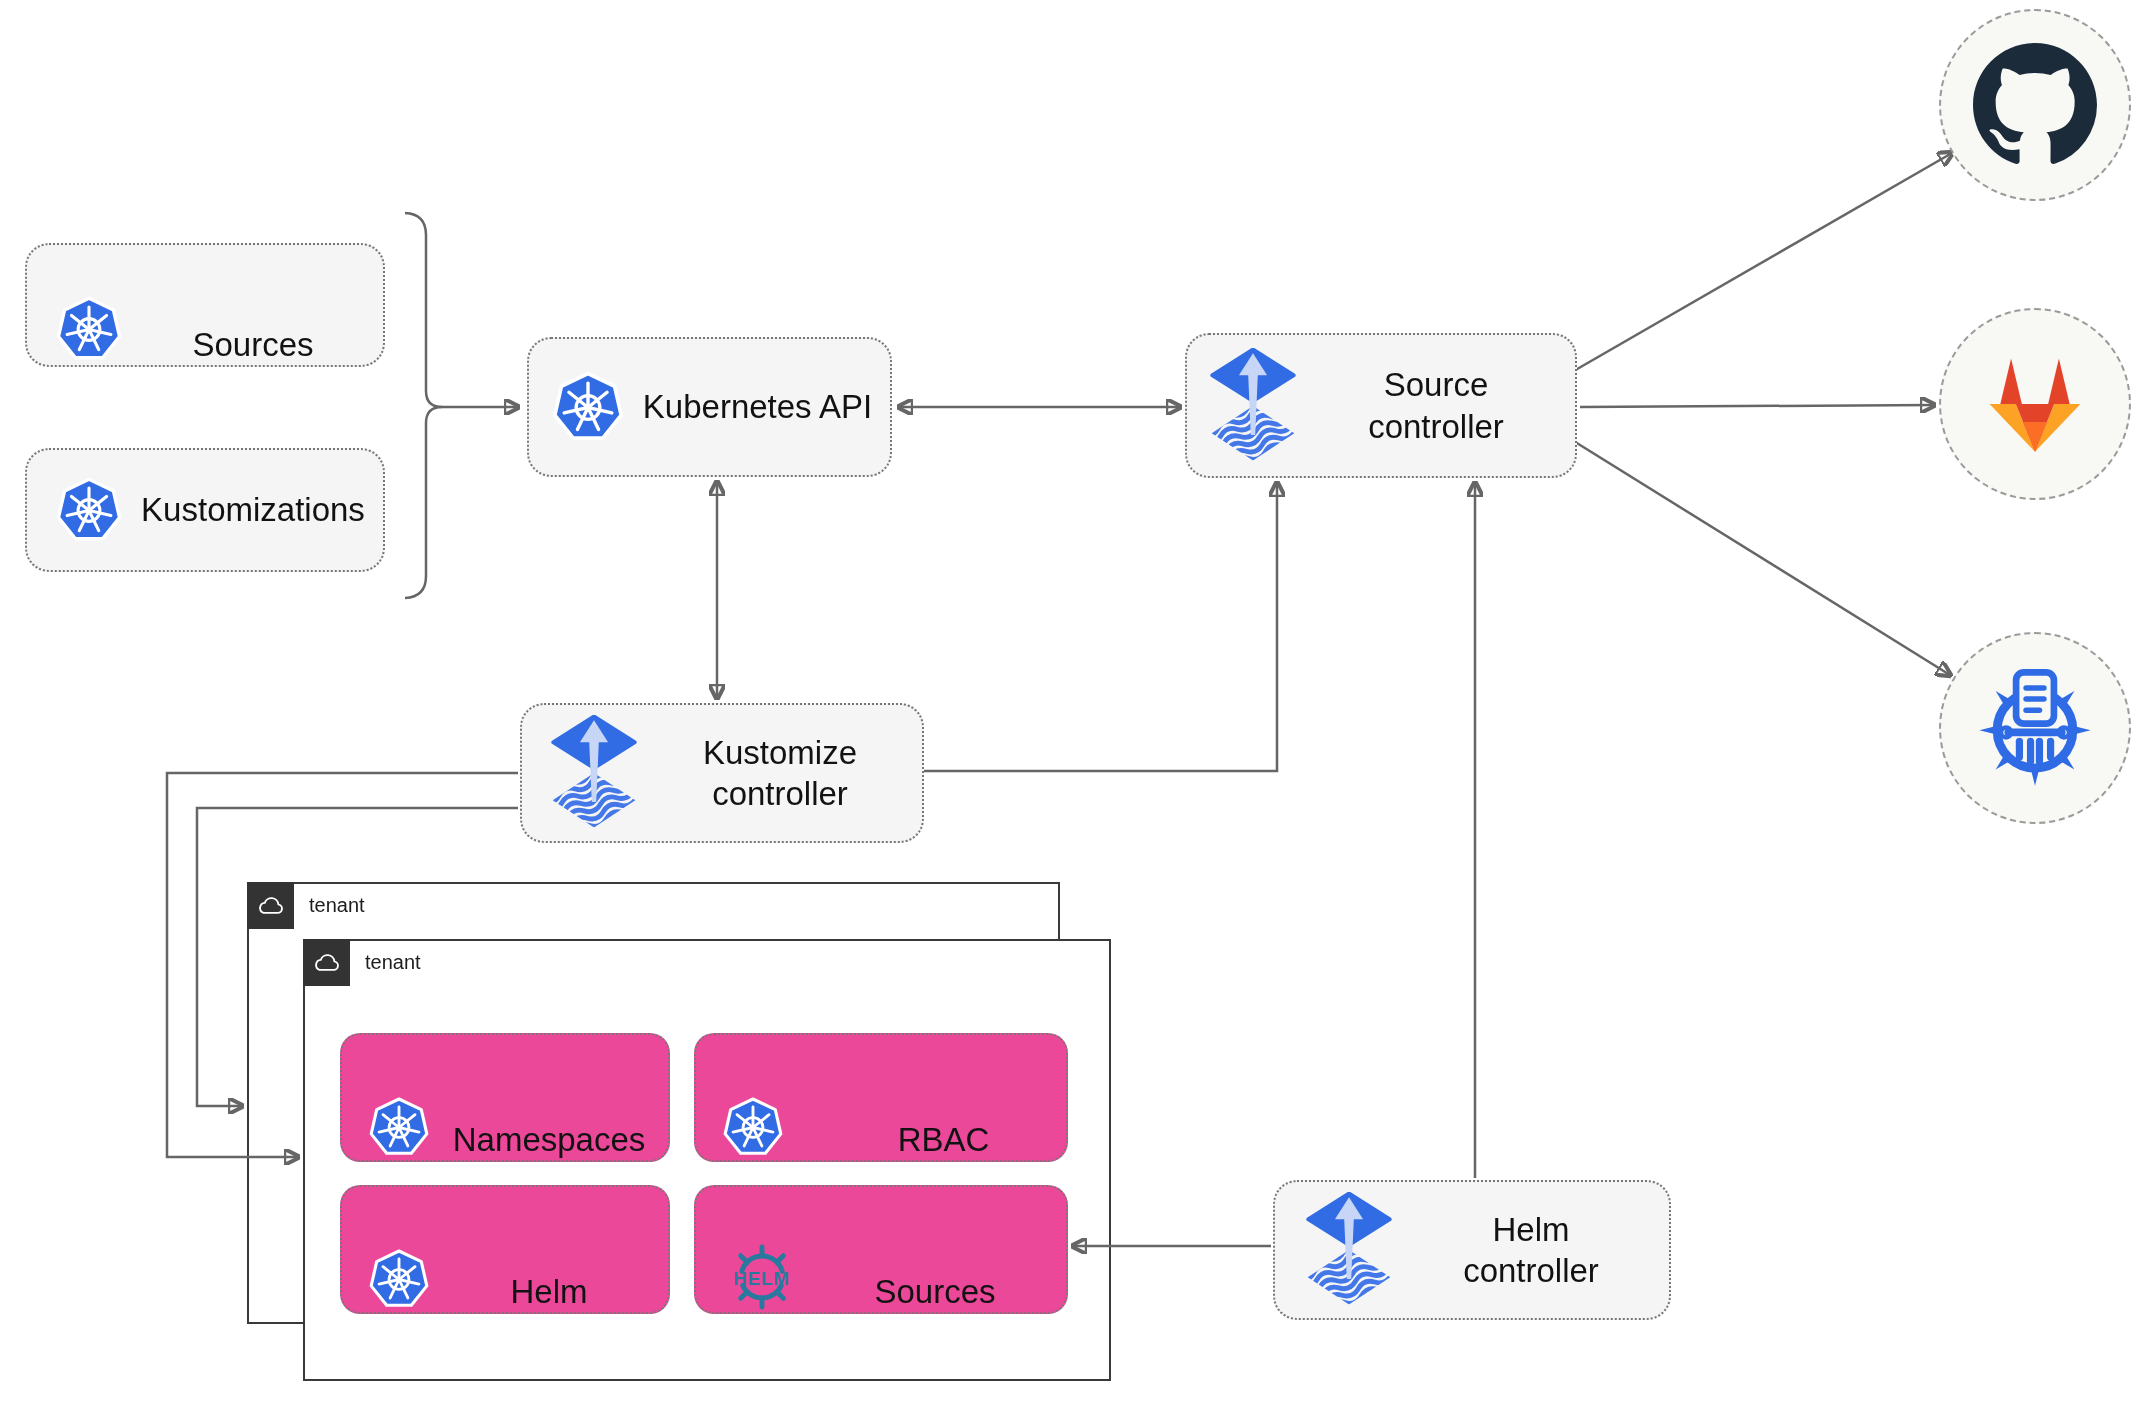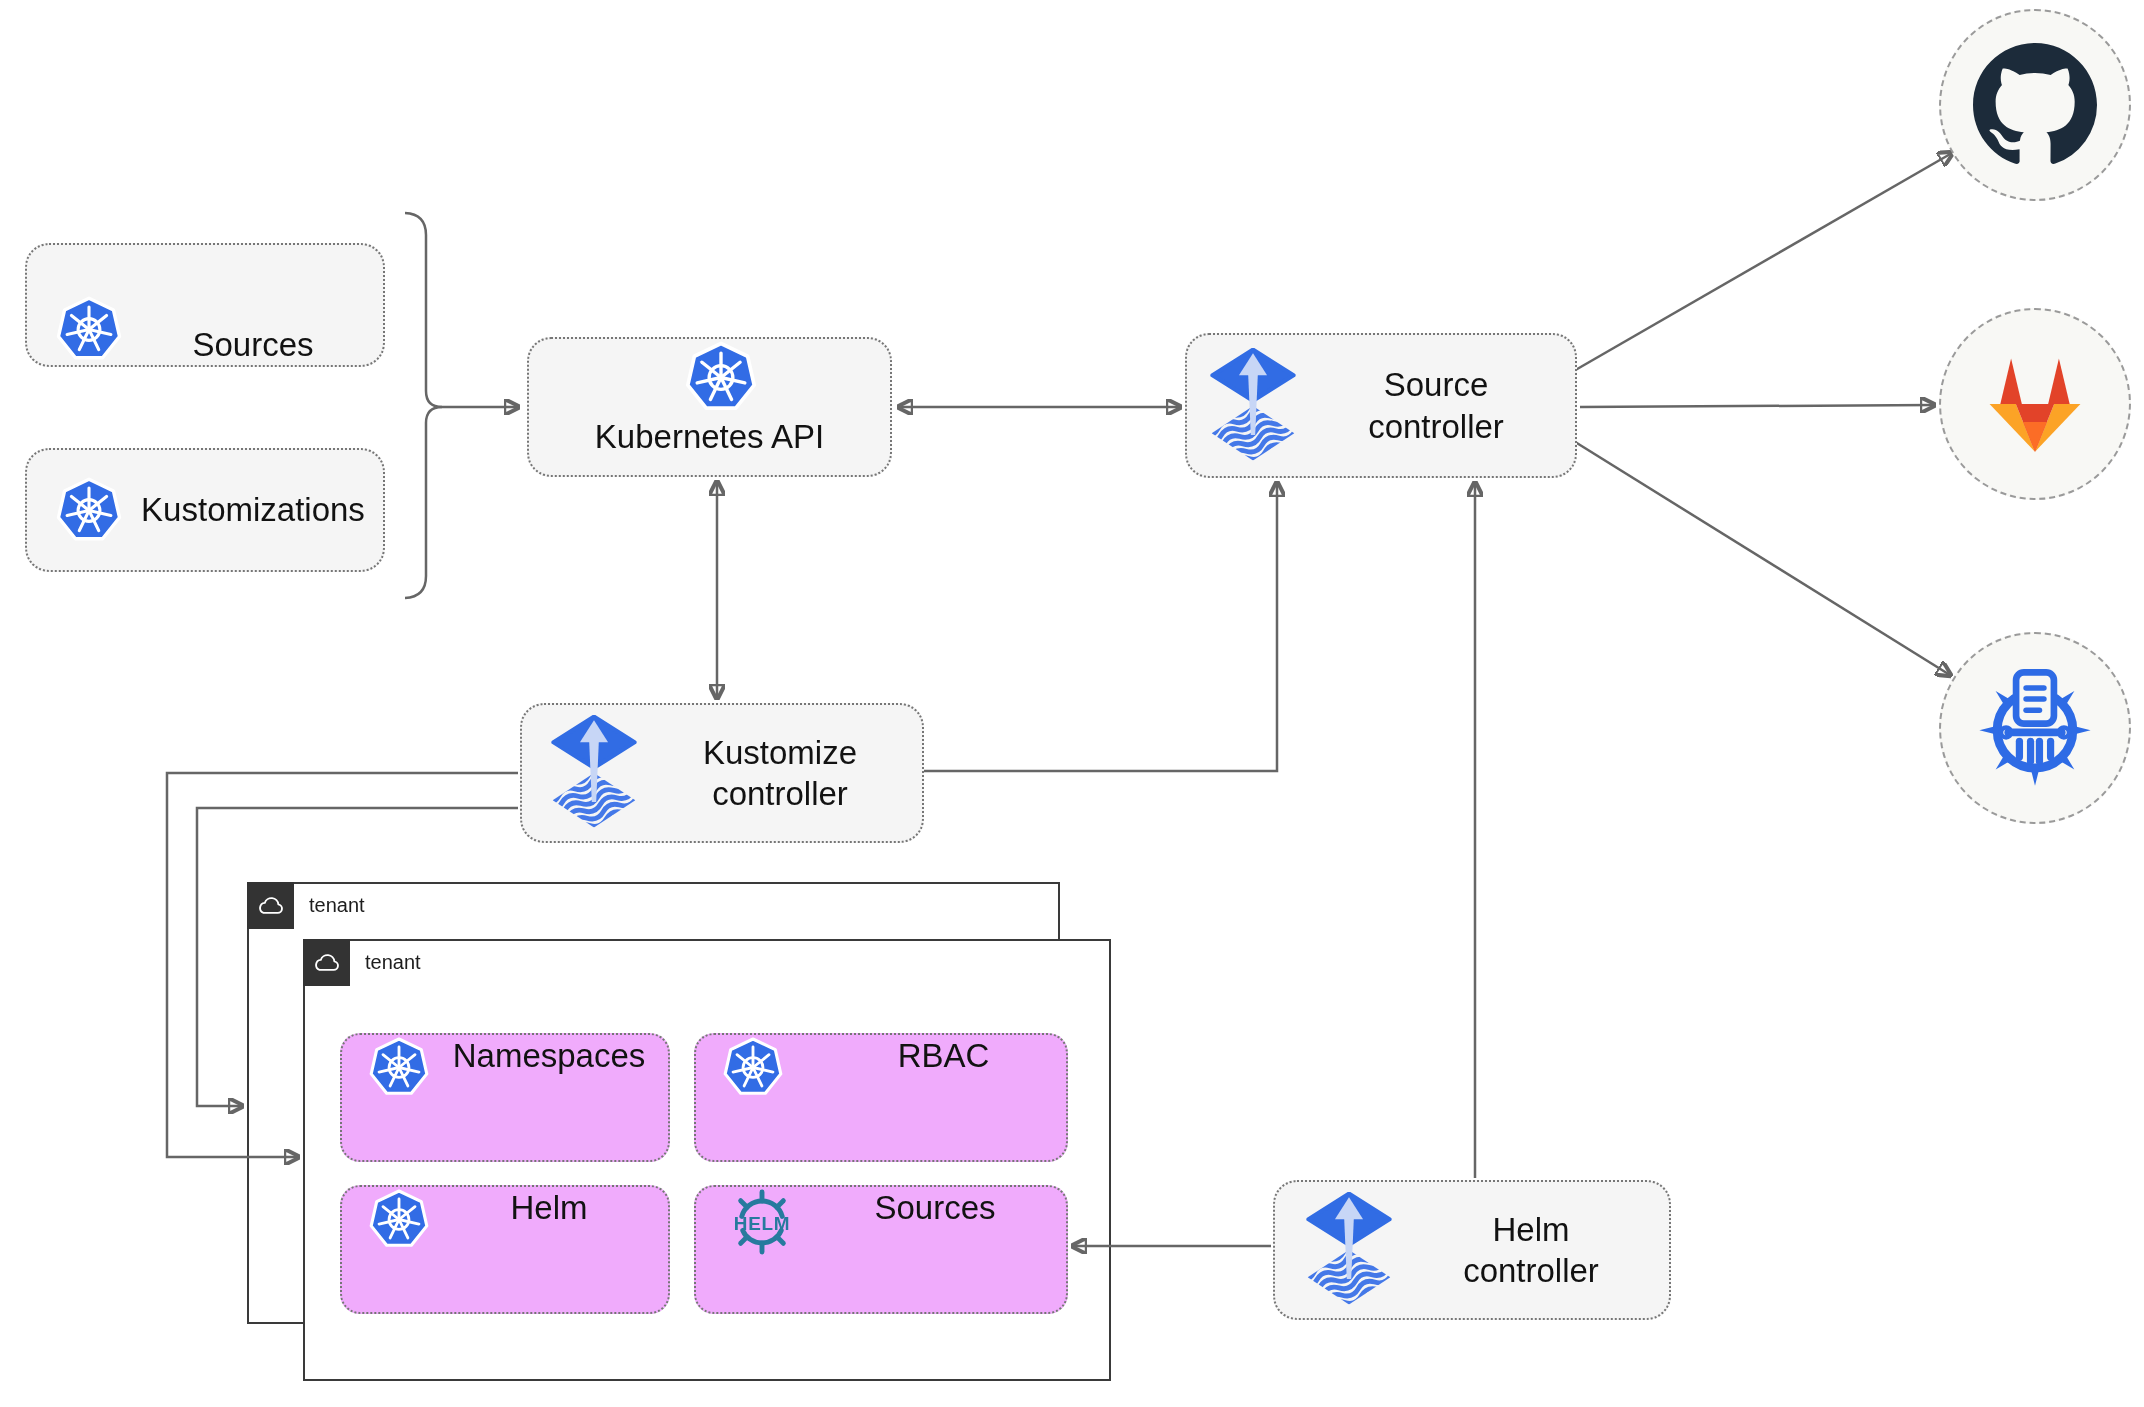--- a/index.html
+++ b/index.html
@@ -17,22 +17,22 @@
        box-sizing:border-box;z-index:6;}
   
   .tenant{position:absolute;background:#ffffff;border:2px solid #3a3a3a;box-sizing:border-box;}
   .tenant-back{left:247px;top:882px;width:813px;height:442px;z-index:1;}
   .tenant-front{left:303px;top:939px;width:808px;height:442px;z-index:2;}
   .tenant-header{position:absolute;left:-2px;top:-2px;width:47px;height:47px;background:#333333;
                  display:flex;align-items:center;justify-content:center;}
   .tenant-label{position:absolute;left:60px;top:-2px;height:47px;line-height:47px;font-size:20px;
                 color:#1d1d1d;}
   
-  .item{position:absolute;background:#f0abfc;border:2px dotted #767676;border-radius:20px;
-        display:flex;align-items:flex-start;box-sizing:border-box;z-index:6;}
+  .item{position:absolute;background:#ec4899;border:2px dotted #767676;border-radius:20px;
+        display:flex;align-items:flex-end;box-sizing:border-box;z-index:6;}
   .item .node-label{font-size:33px;}
   
   #wires{position:absolute;left:0;top:0;z-index:5;pointer-events:none;}
   #wires path,#wires line{stroke:#666666;stroke-width:2.5;fill:none;}
   .hidden-defs{position:absolute;width:0;height:0;overflow:hidden;}
 </style>
 </head>
 <body>
 
 <svg class="hidden-defs" aria-hidden="true">
@@ -139,21 +139,21 @@
 
   <div class="node" style="left:25px;top:448px;width:360px;height:124px;">
     <span class="icon-wrap" style="margin-left:28px;">
       <svg width="68" height="71" viewBox="0 0 100 104">
           <use href="#sym-k8s"></use>
         </svg>
     </span>
     <span class="node-label">Kustomizations</span>
   </div>
 
-  <div class="node" style="left:527px;top:337px;width:365px;height:140px;flex-direction:column;">
+  <div class="node" style="left:527px;top:337px;width:365px;height:140px;">
     <span class="icon-wrap" style="margin-left:22px;">
       <svg width="74" height="77" viewBox="0 0 100 104">
           <use href="#sym-k8s"></use>
         </svg>
     </span>
     <span class="node-label">Kubernetes API</span>
   </div>
 
   <div class="node" style="left:1185px;top:333px;width:392px;height:145px;">
     <span class="icon-wrap" style="margin-left:22px;">

